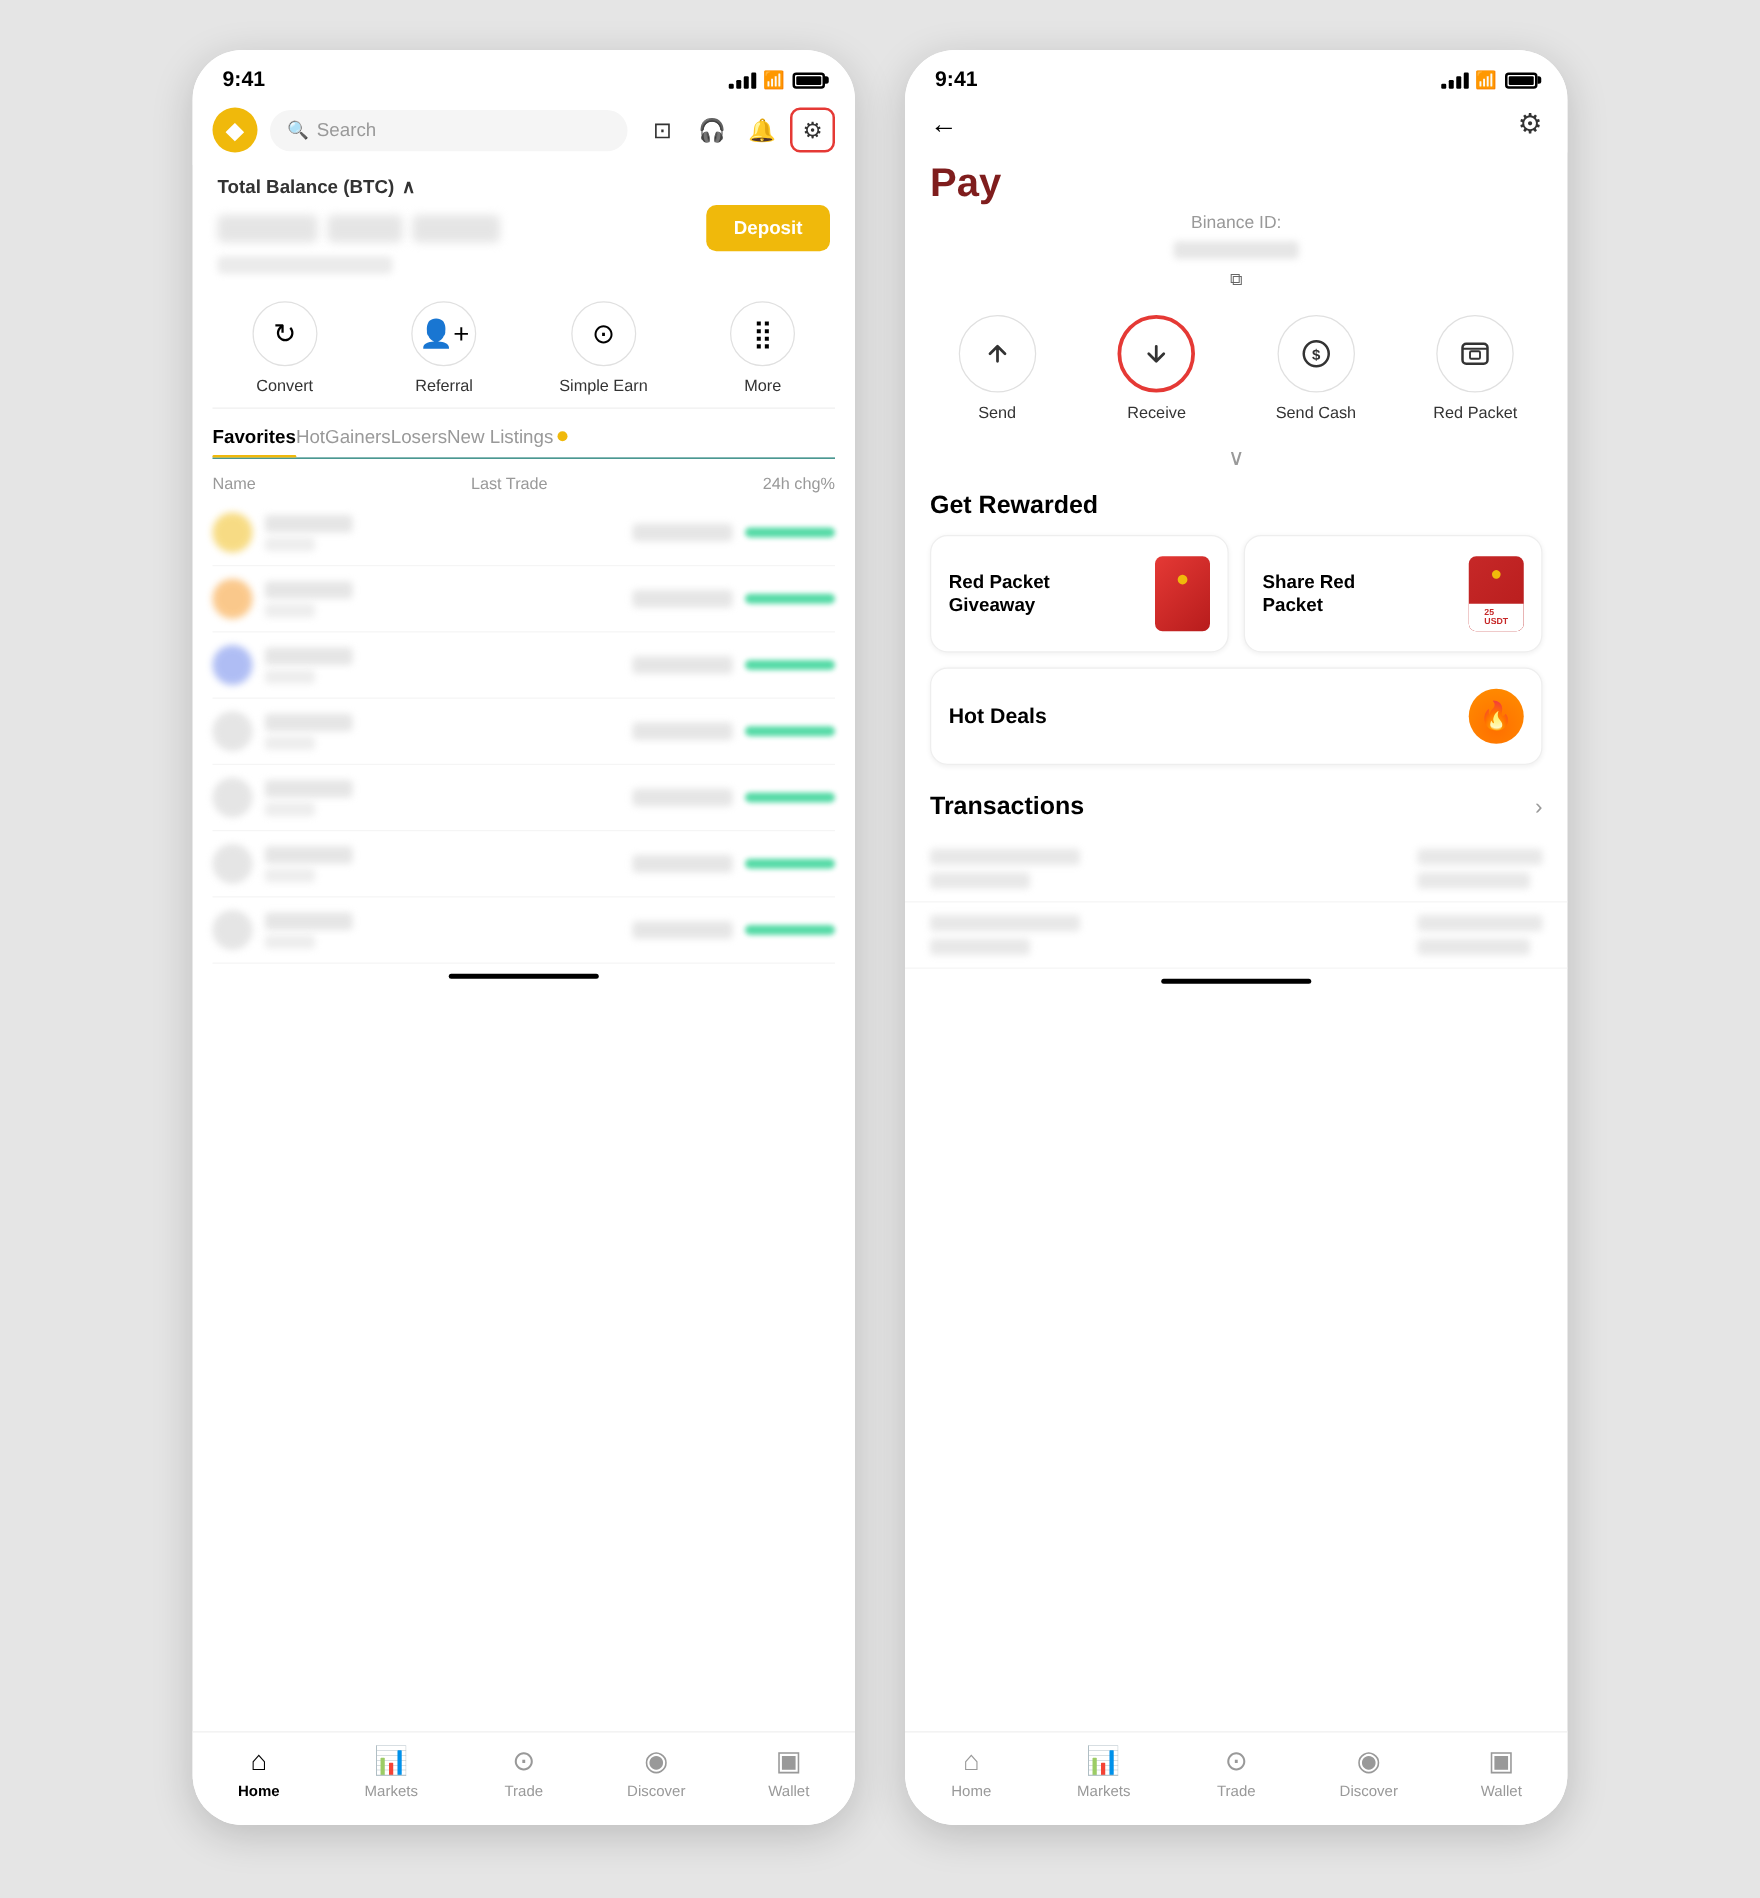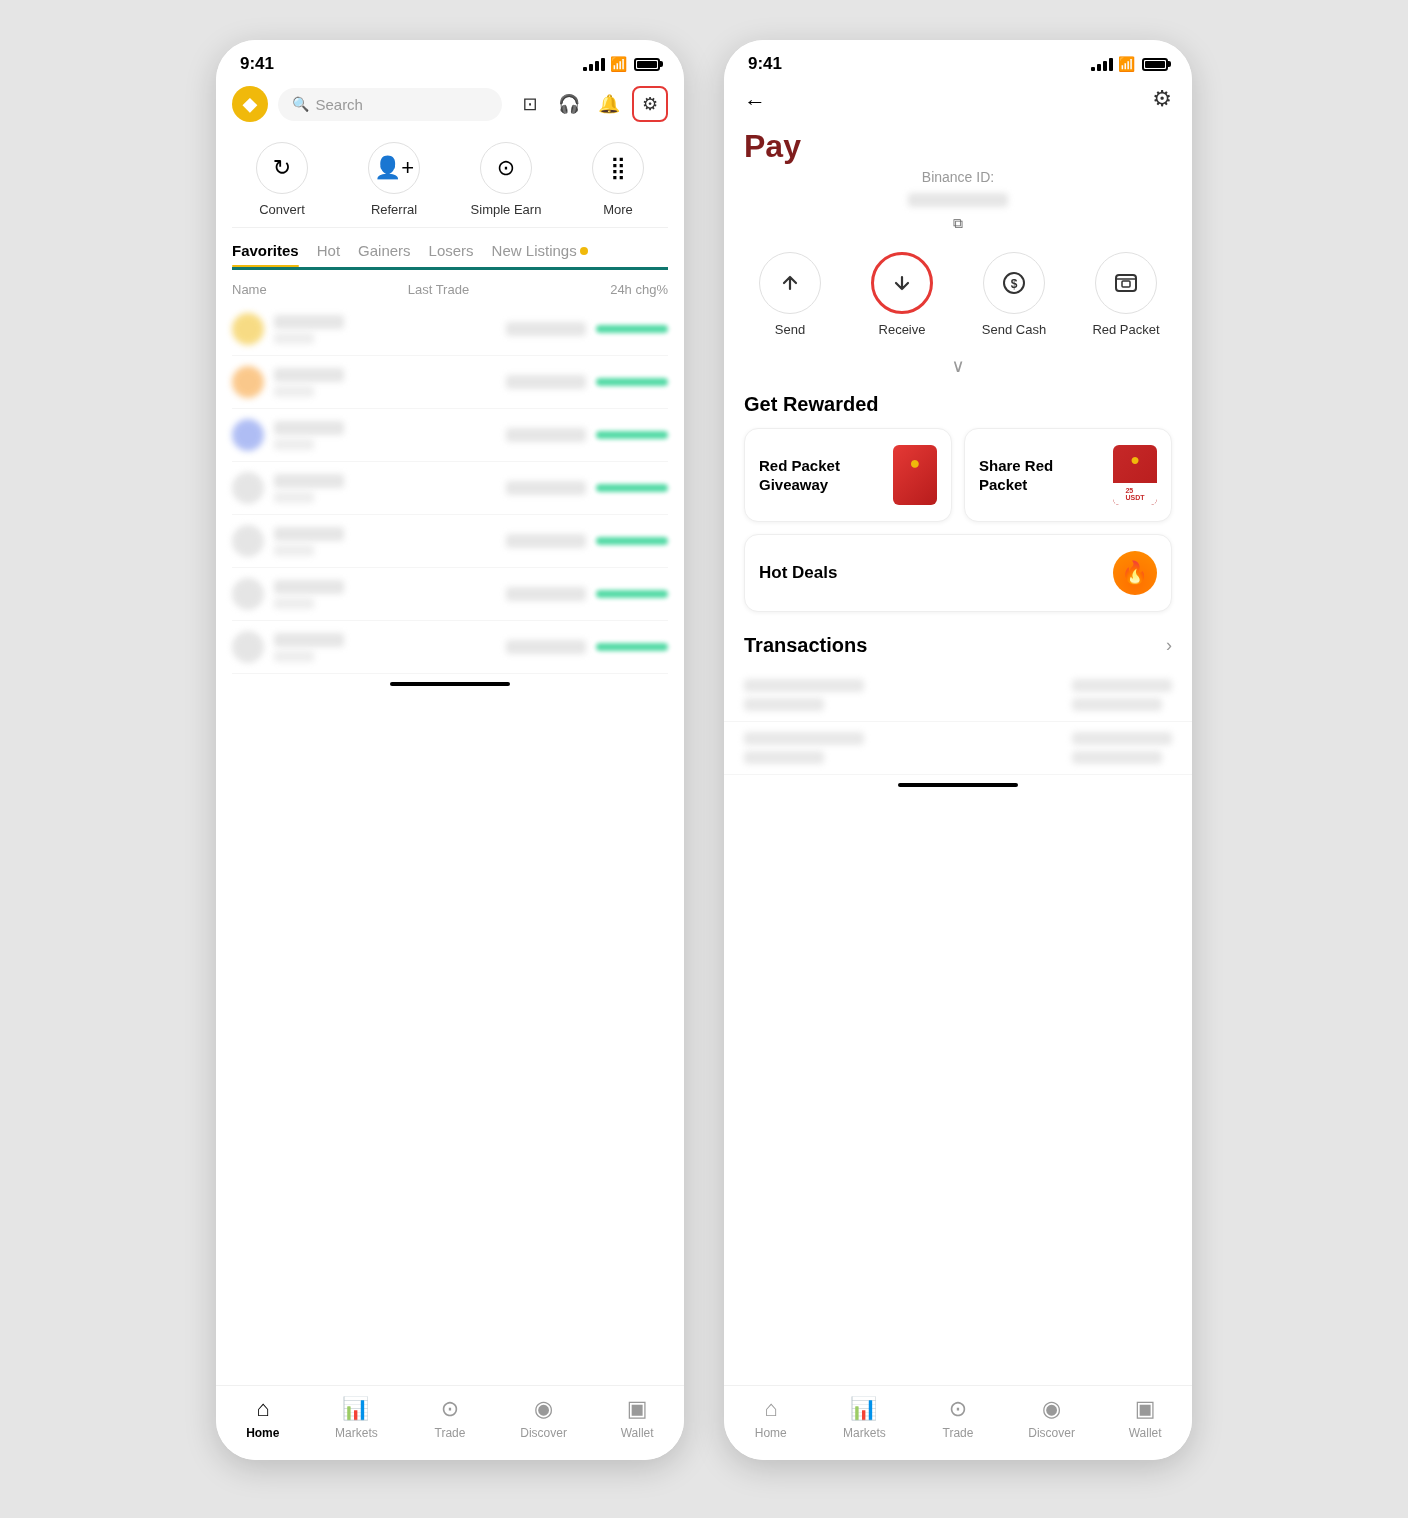--- a/index.html
+++ b/index.html
@@ -17,21 +17,21 @@
       gap: 0;
       width: 1408px;
       min-height: 1518px;
       background: #e5e5e5;
       justify-content: center;
       align-items: flex-start;
       padding: 40px 60px;
       gap: 40px;
     }
     .phone {
-      width: 468px;
+      width: 530px;
       min-height: 1420px;
       background: #fff;
       border-radius: 40px;
       overflow: hidden;
       display: flex;
       flex-direction: column;
       box-shadow: 0 8px 32px rgba(0,0,0,0.18);
       position: relative;
     }
     
@@ -202,22 +202,21 @@
       color: #333;
       font-weight: 500;
       text-align: right;
     }
     .divider { height: 1px; background: #f0f0f0; margin: 0 16px; }
 
     
     .tabs-section { padding: 14px 16px 0; }
     .tabs-row {
       display: flex;
-      gap: 18px;
-      border-bottom: 3px solid #0f766e;
+      border-bottom: 1px solid #0f766e;
       padding-bottom: 0;
     }
     .tab-item {
       font-size: 15px;
       color: #999;
       font-weight: 500;
       padding-bottom: 8px;
       cursor: pointer;
       position: relative;
       white-space: nowrap;
@@ -598,20 +597,35 @@
         <span>Search</span>
       </div>
       <div class="top-icons">
         <div class="top-icon-btn">⊡</div>
         <div class="top-icon-btn">🎧</div>
         <div class="top-icon-btn">🔔</div>
         <div class="top-icon-btn highlighted">⚙</div>
       </div>
     </div>
 
+    <div class="balance-section">
+      <div class="balance-title">
+        <span>Total Balance (BTC)</span>
+        <span>∧</span>
+      </div>
+      <div class="balance-row">
+        <div class="balance-blurred">
+          <div class="blur-block b1"></div>
+          <div class="blur-block b2"></div>
+          <div class="blur-block b3"></div>
+        </div>
+        <button class="deposit-btn">Deposit</button>
+      </div>
+      <div class="sub-balance"></div>
+    </div>
 
     <div class="quick-actions">
       <div class="quick-action">
         <div class="action-icon-circle">↻</div>
         <span class="action-label">Convert</span>
       </div>
       <div class="quick-action">
         <div class="action-icon-circle">👤+</div>
         <span class="action-label">Referral</span>
       </div>

